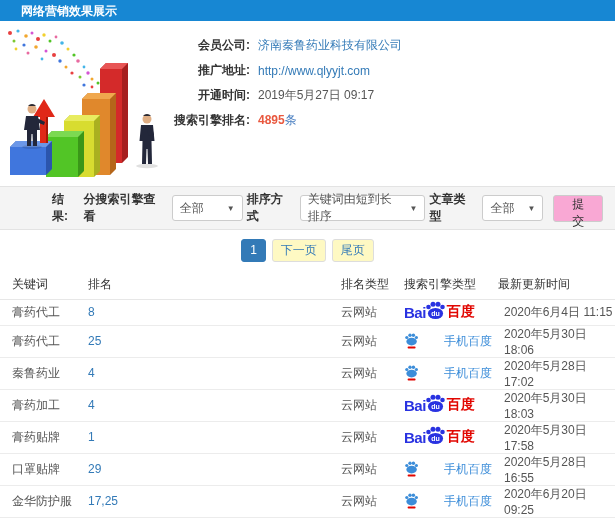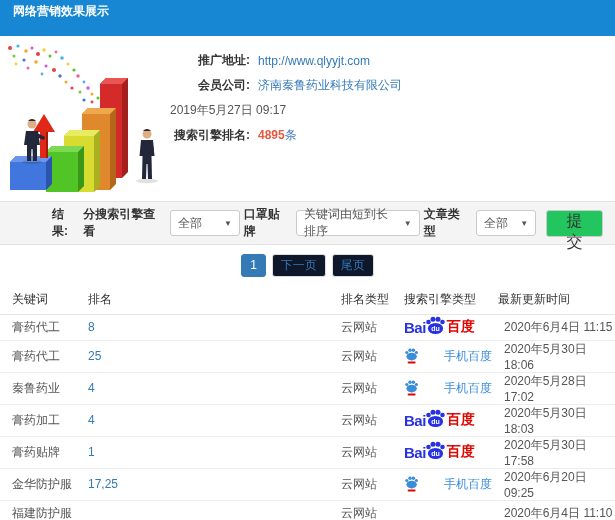--- a/index.html
+++ b/index.html
@@ -1,21 +1,21 @@
 <!DOCTYPE html>
 <html><head>
 <meta charset="utf-8">
 <style>
   * { margin:0; padding:0; box-sizing:border-box; }
   html,body { width:615px; height:520px; overflow:hidden; background:#fff;
     font-family:"Liberation Sans","DejaVu Sans",sans-serif; font-size:12px; color:#555; }
 
   
-  .top-bar { height:36px; background:#1787d3; color:#fff; font-weight:bold;
-    line-height:22px; padding-left:13px; font-size:12px; }
+  .top-bar { height:21px; background:#1787d3; color:#fff; font-weight:bold;
+    line-height:22px; padding-left:21px; font-size:12px; }
 
   
   .info-section { position:relative; height:165px; background:#fff; }
   .illustration { position:absolute; left:2px; top:6px; }
   .info-fields { margin-left:162px; padding-top:12px; }
   .field { display:flex; align-items:center; height:25px; }
   .field-label { width:88px; text-align:right; font-weight:bold; color:#333; }
   .field-value { margin-left:8px; color:#555; }
   a.link-val { color:#337ab7; text-decoration:none; cursor:pointer; }
   .red-num { color:#e9583f;font-weight:bold; }
@@ -24,28 +24,28 @@
   
   .filter-bar { height:44px; background:#f4f4f4; border-top:1px solid #e3e3e3;
     border-bottom:1px solid #e3e3e3; display:flex; align-items:center; padding:0 12px; }
   .result-label { font-weight:bold; color:#333;padding-left:40px; }
   .filter-controls { margin-left:auto; display:flex; align-items:center; }
   .ctl-label { font-weight:bold; color:#333; margin:0 6px 0 4px;font-family:Liberation Mono, monospace; }
   .select { height:26px; background:#fff; border:1px solid #ccc; border-radius:3px;
     display:flex; align-items:center; padding:0 7px; color:#555; cursor:pointer; }
   .select .caret { margin-left:auto; font-size:8px; color:#555; padding-left:8px; }
   .sel-engine { width:72px; } .sel-sort { width:128px; } .sel-article { width:62px; }
-  .btn-submit { height:27px; margin-left:10px; padding:0 12px; background:#22c55e;
-    border:1px solid #ccc; border-radius:3px; color:#333; font-size:16px; cursor:pointer; }
+  .btn-submit { height:27px; margin-left:10px; padding:0 12px; background:#f9a8d4;
+    border:1px solid #ccc; border-radius:3px; color:#333; font-size:12px; cursor:pointer; }
 
   
   .pagination-row { height:41px; display:flex; align-items:center; justify-content:center; }
   .page-btn { min-width:24px; height:23px; line-height:21px; text-align:center;
     border:1px solid #ddd; border-radius:3px; margin:0 3px; padding:0 8px;
-    color:#337ab7; background:#0f172a; cursor:pointer; }
+    color:#337ab7; background:#fef9c3; cursor:pointer; }
   .page-btn.active { background:#337ab7; border-color:#337ab7; color:#fff; }
 
   
   table { width:615px; border-collapse:collapse; table-layout:fixed; }
   col.c1{width:88px;} col.c2{width:253px;} col.c3{width:63px;} col.c4{width:94px;} col.c5{width:117px;}
   th { text-align:left; font-weight:normal; color:#333; height:28px; font-size:12px;
     border-bottom:1px solid #e7e7e7; }
   td { height:26px; border-bottom:1px solid #ececec; color:#555;margin-left:18px; }
   th:first-child, td:first-child { padding-left:12px; }
   td.rank a { color:#337ab7; text-decoration:none; cursor:pointer; }
@@ -143,48 +143,49 @@
       <ellipse cx="145" cy="139" rx="11" ry="2.2" fill="#000" opacity="0.12"></ellipse>
       <circle cx="145" cy="92" r="4.5" fill="#dfae84"></circle>
       <path d="M141 89 a5 5 0 0 1 8 0 z" fill="#2a2a33"></path>
       <path d="M139 98 L151 98 L152.5 114 L149.5 114 L150 137 L146 137 L145.5 122 L144.5 122 L144 137 L140 137 L140.5 114 L137.5 114 Z" fill="#23273a"></path>
       <polygon points="150,100 152,108 147,109 145,103" fill="#23273a"></polygon>
     </g>
   </svg>
 
   <div class="info-fields">
     <div class="field">
+      <span class="field-label">会员公司:</span>
+      <a class="field-value link-val">济南秦鲁药业科技有限公司</a>
+    </div>
+    <div class="field">
       <span class="field-label">推广地址:</span>
       <a class="field-value link-val">http://www.qlyyjt.com</a>
     </div>
     <div class="field">
-      <span class="field-label">会员公司:</span>
-      <a class="field-value link-val">济南秦鲁药业科技有限公司</a>
-    </div>
-    <div class="field">
+      <span class="field-label">开通时间:</span>
       <span class="field-value">2019年5月27日 09:17</span>
     </div>
     <div class="field">
       <span class="field-label">搜索引擎排名:</span>
       <span class="field-value">
         <span class="red-num">4895</span><span class="blue-unit">条</span>
       </span>
     </div>
   </div>
 </div>
 
 <div class="filter-bar">
   <span class="result-label">结果:</span>
   <div class="filter-controls">
     <span class="ctl-label">分搜索引擎查看</span>
     <div class="select sel-engine">
       <span>全部</span>
       <span class="caret">▼</span>
     </div>
-    <span class="ctl-label">口罩贴牌</span>
+    <span class="ctl-label">排序方式</span>
     <div class="select sel-sort">
       <span>关键词由短到长排序</span>
       <span class="caret">▼</span>
     </div>
     <span class="ctl-label">文章类型</span>
     <div class="select sel-article">
       <span>全部</span>
       <span class="caret">▼</span>
     </div>
     <button class="btn-submit">提交</button>
@@ -312,37 +313,57 @@
           <ellipse cx="11.5" cy="12.5" rx="7.6" ry="5.6" fill="#2932e1"></ellipse>
           <text x="11.5" y="15" text-anchor="middle" font-size="7" font-weight="bold" fill="#fff" class="du-text">du</text>
         </svg>
         <b class="cn">百度</b>
       </span>
       
     </td>
     <td class="time">2020年5月30日 17:58</td>
   </tr>
       <tr>
-    <td class="kw">金华防护服</td>
-    <td class="rank"><a>17,25</a></td>
+    <td class="kw">口罩贴牌</td>
+    <td class="rank"><a>29</a></td>
     <td class="rt">云网站</td>
     <td class="engine-cell engine-baidu-mobile">
       
       <span class="logo-mobile">
         <svg width="15" height="16" viewBox="0 0 15 16">
           <circle cx="2.8" cy="4.5" r="1.6" fill="#3c8dd9"></circle>
               <circle cx="6" cy="2.3" r="1.7" fill="#3c8dd9"></circle>
           <circle cx="9.4" cy="2.3" r="1.7" fill="#3c8dd9"></circle>
               <circle cx="12.4" cy="4.5" r="1.6" fill="#3c8dd9"></circle>
           <ellipse cx="7.6" cy="8.6" rx="5.2" ry="3.9" fill="#3c8dd9"></ellipse>
           <rect x="3.6" y="13.6" width="8" height="1.8" rx="0.9" fill="#e10601"></rect>
         </svg>
         <i>手机百度</i>
       </span>
     </td>
+    <td class="time">2020年5月28日 16:55</td>
+  </tr>
+      <tr>
+    <td class="kw">金华防护服</td>
+    <td class="rank"><a>17,25</a></td>
+    <td class="rt">云网站</td>
+    <td class="engine-cell engine-baidu-mobile">
+      
+      <span class="logo-mobile">
+        <svg width="15" height="16" viewBox="0 0 15 16">
+          <circle cx="2.8" cy="4.5" r="1.6" fill="#3c8dd9"></circle>
+              <circle cx="6" cy="2.3" r="1.7" fill="#3c8dd9"></circle>
+          <circle cx="9.4" cy="2.3" r="1.7" fill="#3c8dd9"></circle>
+              <circle cx="12.4" cy="4.5" r="1.6" fill="#3c8dd9"></circle>
+          <ellipse cx="7.6" cy="8.6" rx="5.2" ry="3.9" fill="#3c8dd9"></ellipse>
+          <rect x="3.6" y="13.6" width="8" height="1.8" rx="0.9" fill="#e10601"></rect>
+        </svg>
+        <i>手机百度</i>
+      </span>
+    </td>
     <td class="time">2020年6月20日 09:25</td>
   </tr>
       <tr>
     <td class="kw">福建防护服</td>
     <td class="rank"></td>
     <td class="rt">云网站</td>
     <td class="engine-cell engine-baidu-mobile">
       
       
     </td>

